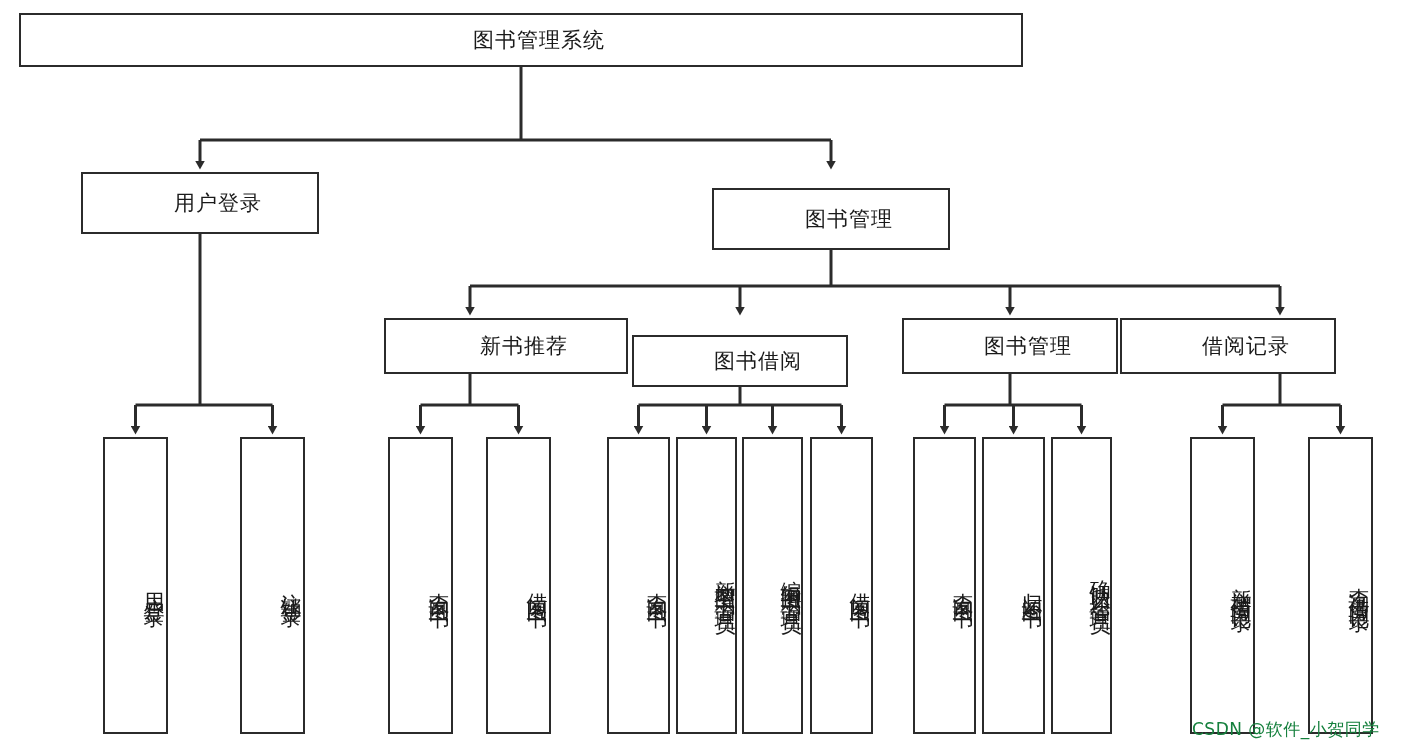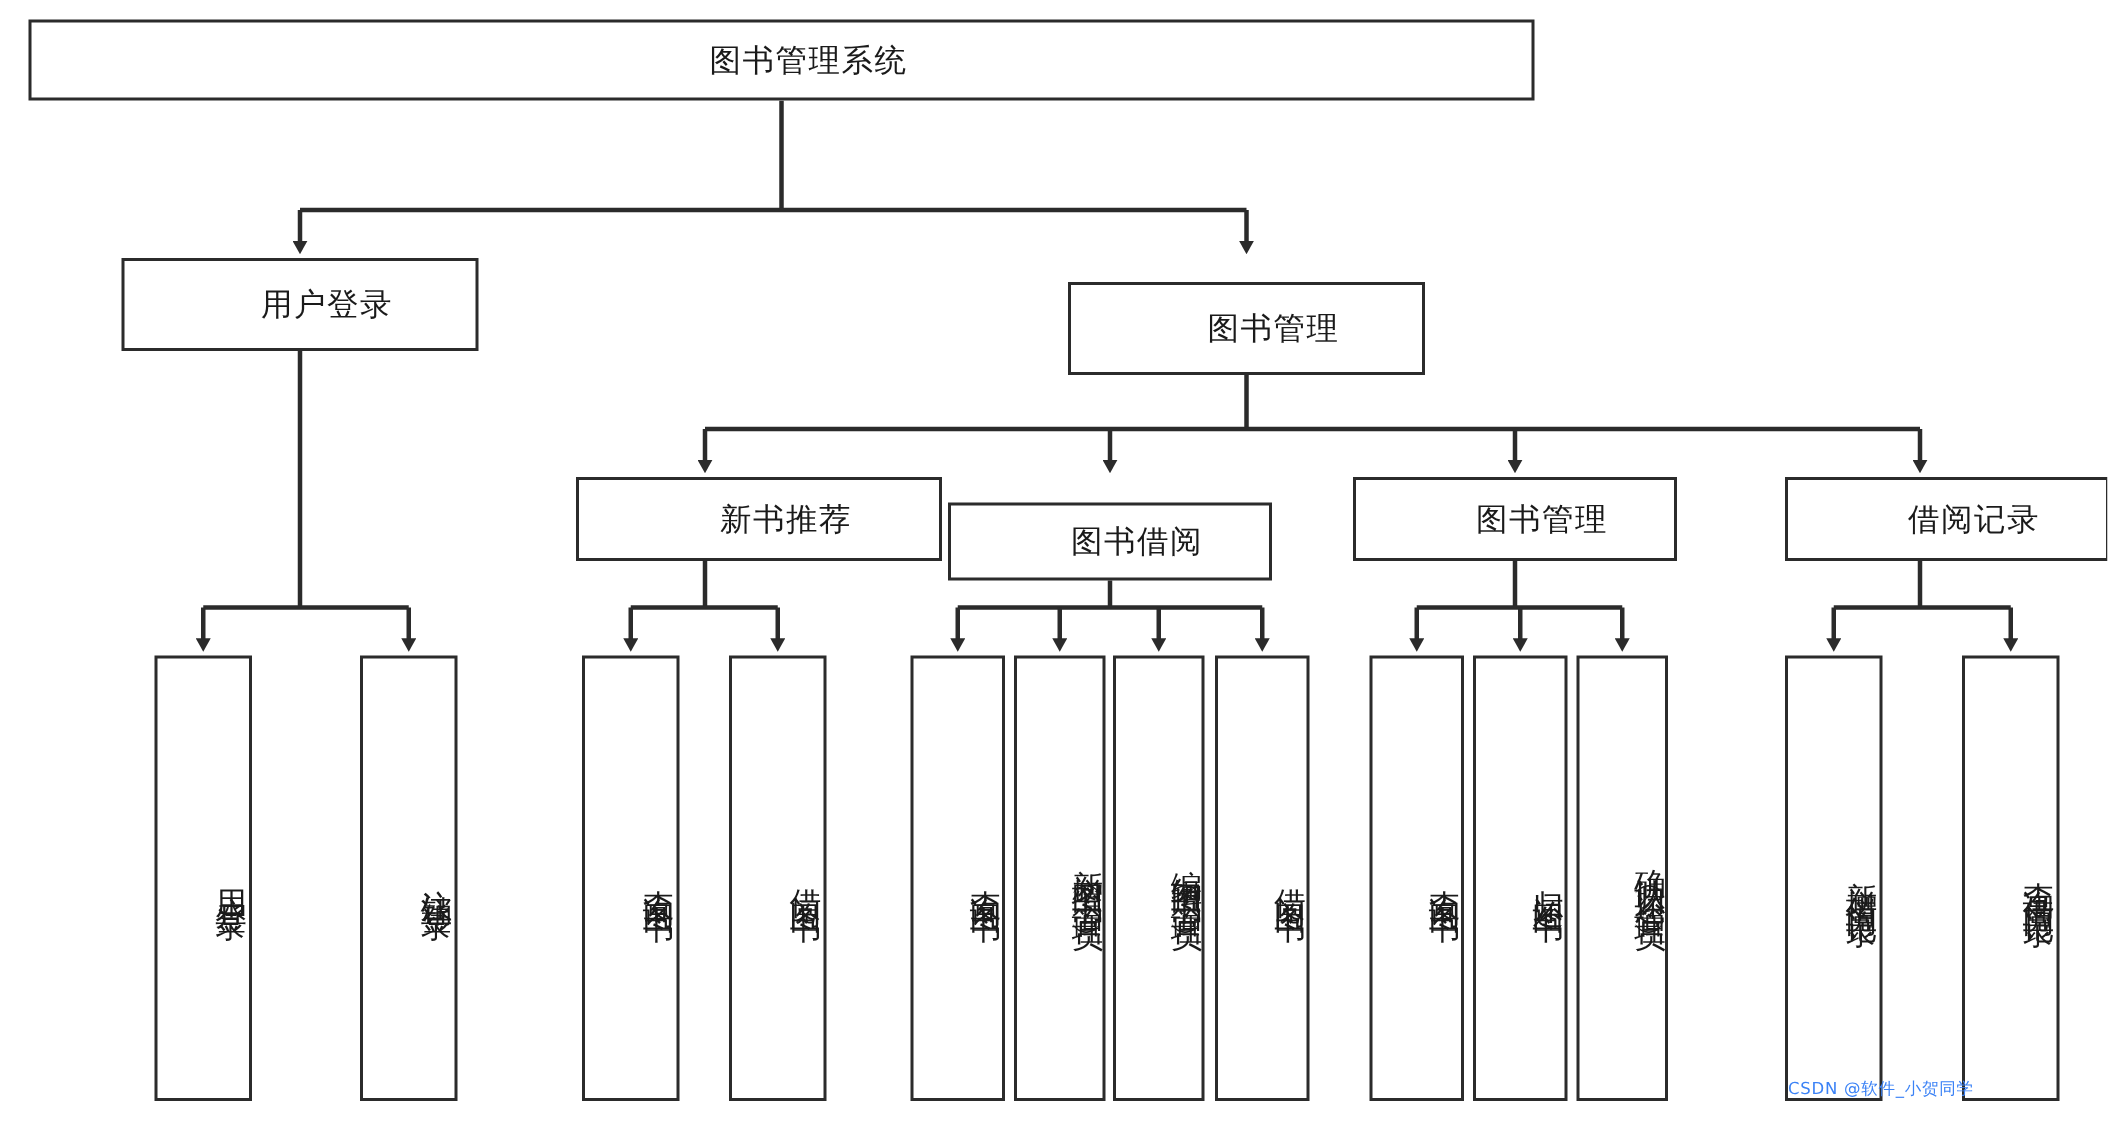--- a/index.html
+++ b/index.html
@@ -51,22 +51,22 @@
     writing-mode: vertical-rl;
     text-orientation: upright;
     font-size: 21px;
     letter-spacing: 5px;
     line-height: 1;
     white-space: nowrap;
     text-align: center;
   }
   .watermark {
     position: absolute;
-    font-size: 11px;
-    color: #3b82f6;
+    font-size: 17px;
+    color: #15803d;
     white-space: nowrap;
     letter-spacing: 0.5px;
     pointer-events: none;
   }
 </style>
 </head>
 <body>
 
 <div id="diagram-root">
 
@@ -125,21 +125,21 @@
       </div>
       <div class="node node-h" style="left: 384px; top: 318px; width: 244px; height: 56px;">
         <span class="node-label">新书推荐</span>
       </div>
       <div class="node node-h" style="left: 632px; top: 335px; width: 216px; height: 52px; align-items: center;">
         <span class="node-label">图书借阅</span>
       </div>
       <div class="node node-h" style="left: 902px; top: 318px; width: 216px; height: 56px;">
         <span class="node-label">图书管理</span>
       </div>
-      <div class="node node-h" style="left: 1190px; top: 318px; width: 216px; height: 56px;">
+      <div class="node node-h" style="left: 1120px; top: 318px; width: 216px; height: 56px;">
         <span class="node-label">借阅记录</span>
       </div>
       <div class="node node-v" style="left: 103px; top: 437px; width: 65px; height: 297px;">
         <span class="node-label">用户登录</span>
       </div>
       <div class="node node-v" style="left: 240px; top: 437px; width: 65px; height: 297px;">
         <span class="node-label">注销登录</span>
       </div>
       <div class="node node-v" style="left: 388px; top: 437px; width: 65px; height: 297px;">
         <span class="node-label">查询图书</span>

